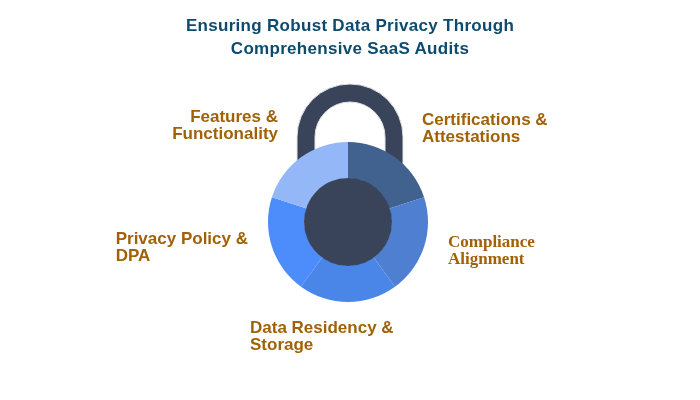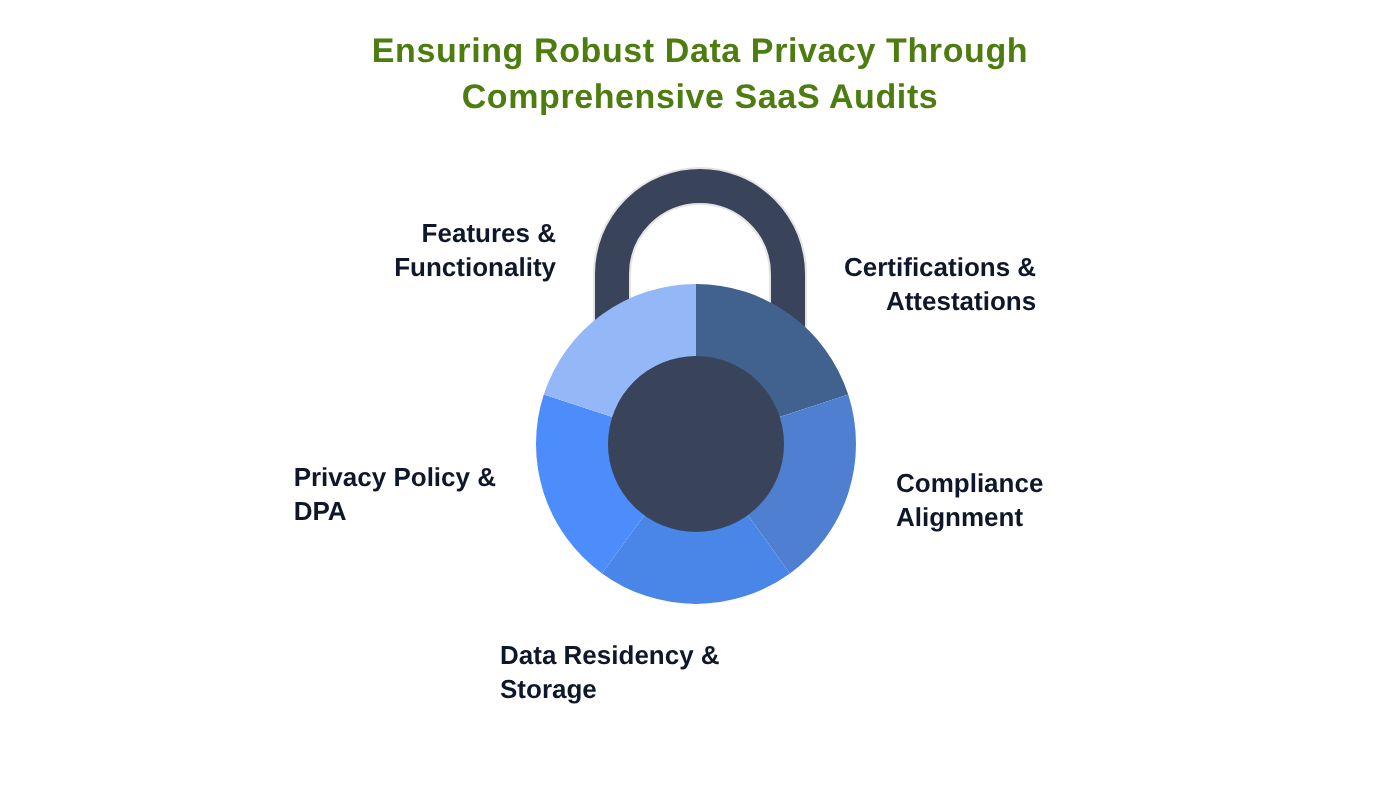--- a/index.html
+++ b/index.html
@@ -17,40 +17,40 @@
   .page-title {
     position: absolute;
     top: 14px;
     left: 0;
     width: 700px;
     text-align: center;
     font-size: 17px;
     line-height: 23px;
     font-weight: bold;
     letter-spacing: 0.3px;
-    color: #4d7c0f;
+    color: #0c4a6e;
     white-space: pre-line;
   }
   .lock-svg {
     position: absolute;
     top: 0;
     left: 0;
   }
   .seg-label {
     position: absolute;
-    font-size: 13px;
+    font-size: 17px;
     line-height: 17px;
     font-weight: bold;
-    color: #0f172a;
+    color: #a16207;
     white-space: pre-line;
   }
   .lbl-features       { right: 422px; top: 108px; text-align: right; }
-  .lbl-certifications { left: 422px;  top: 125px; text-align: right; }
+  .lbl-certifications { left: 422px;  top: 111px; text-align: left; }
   .lbl-privacy        { right: 452px; top: 230px; text-align: left; }
-  .lbl-compliance     { left: 448px;  top: 233px; text-align: left; }
+  .lbl-compliance     { left: 448px;  top: 233px; text-align: left; font-family: Liberation Serif, serif; }
   .lbl-residency      { left: 250px;  top: 319px; width: 200px; text-align: left; }
 </style>
 </head>
 <body>
 
 <div class="page-title">Ensuring Robust Data Privacy Through
 Comprehensive SaaS Audits</div>
 
 <svg class="lock-svg" width="700" height="400" viewBox="0 0 700 400">
 

